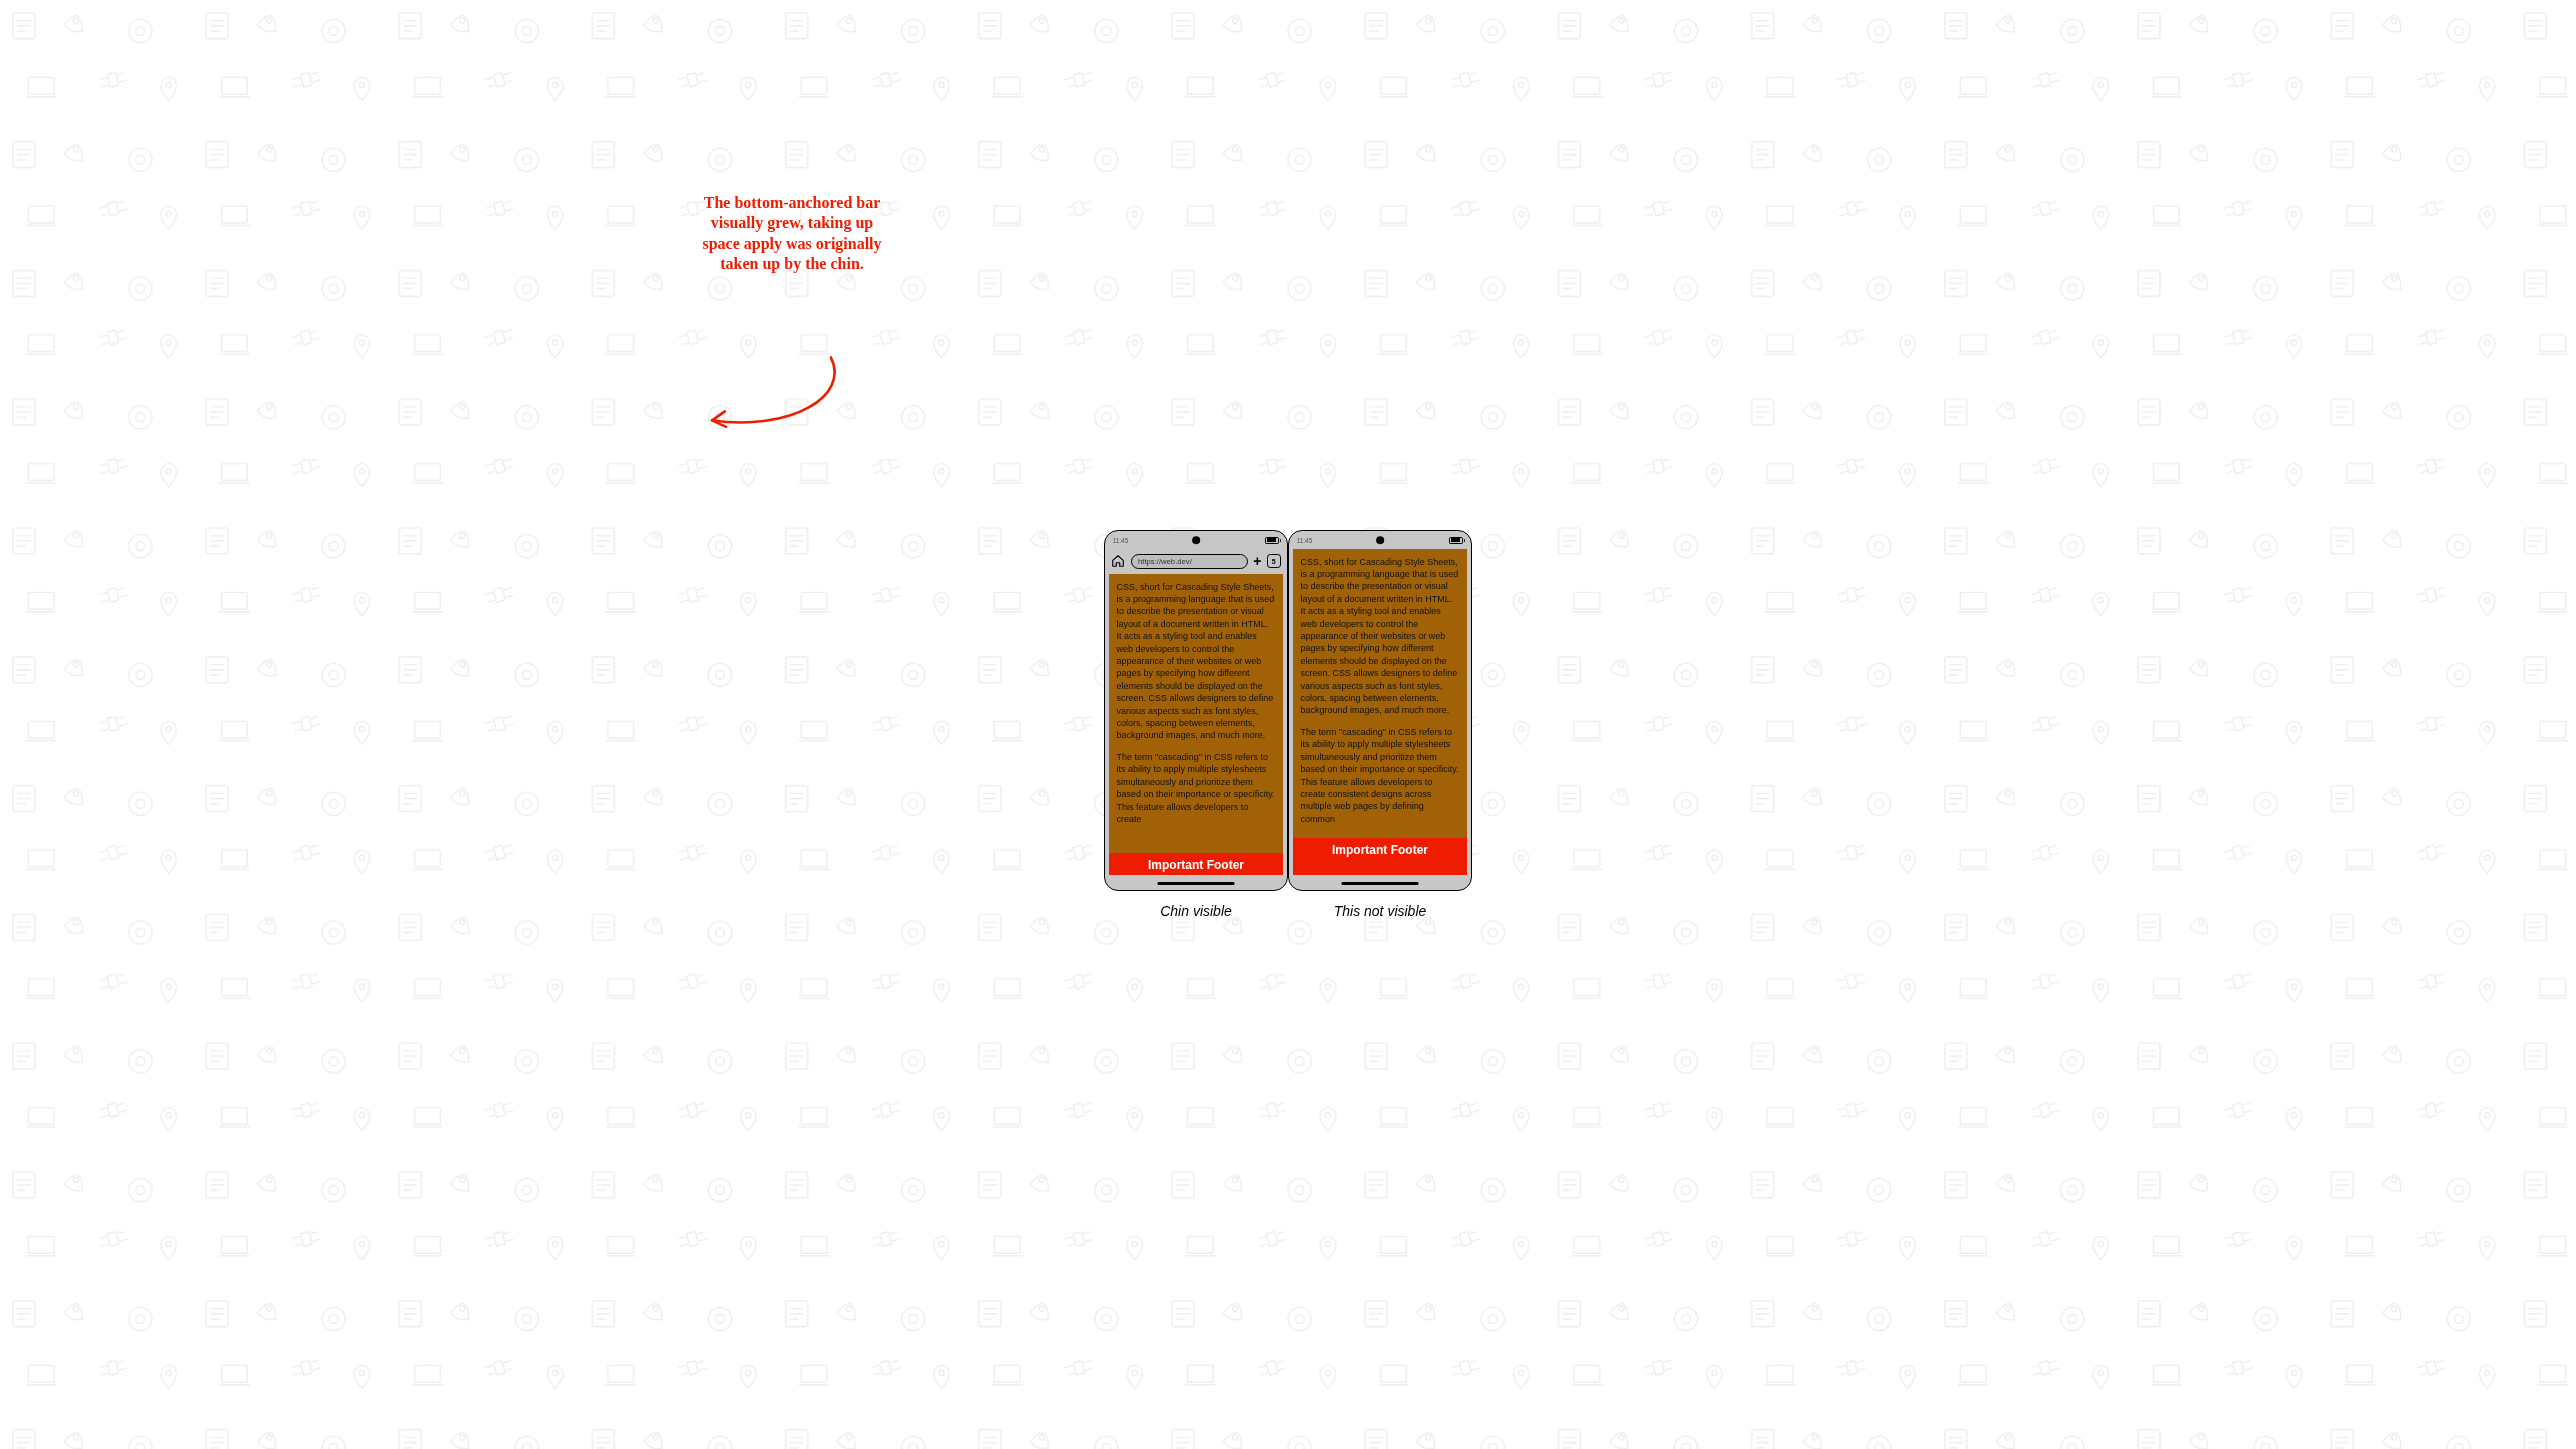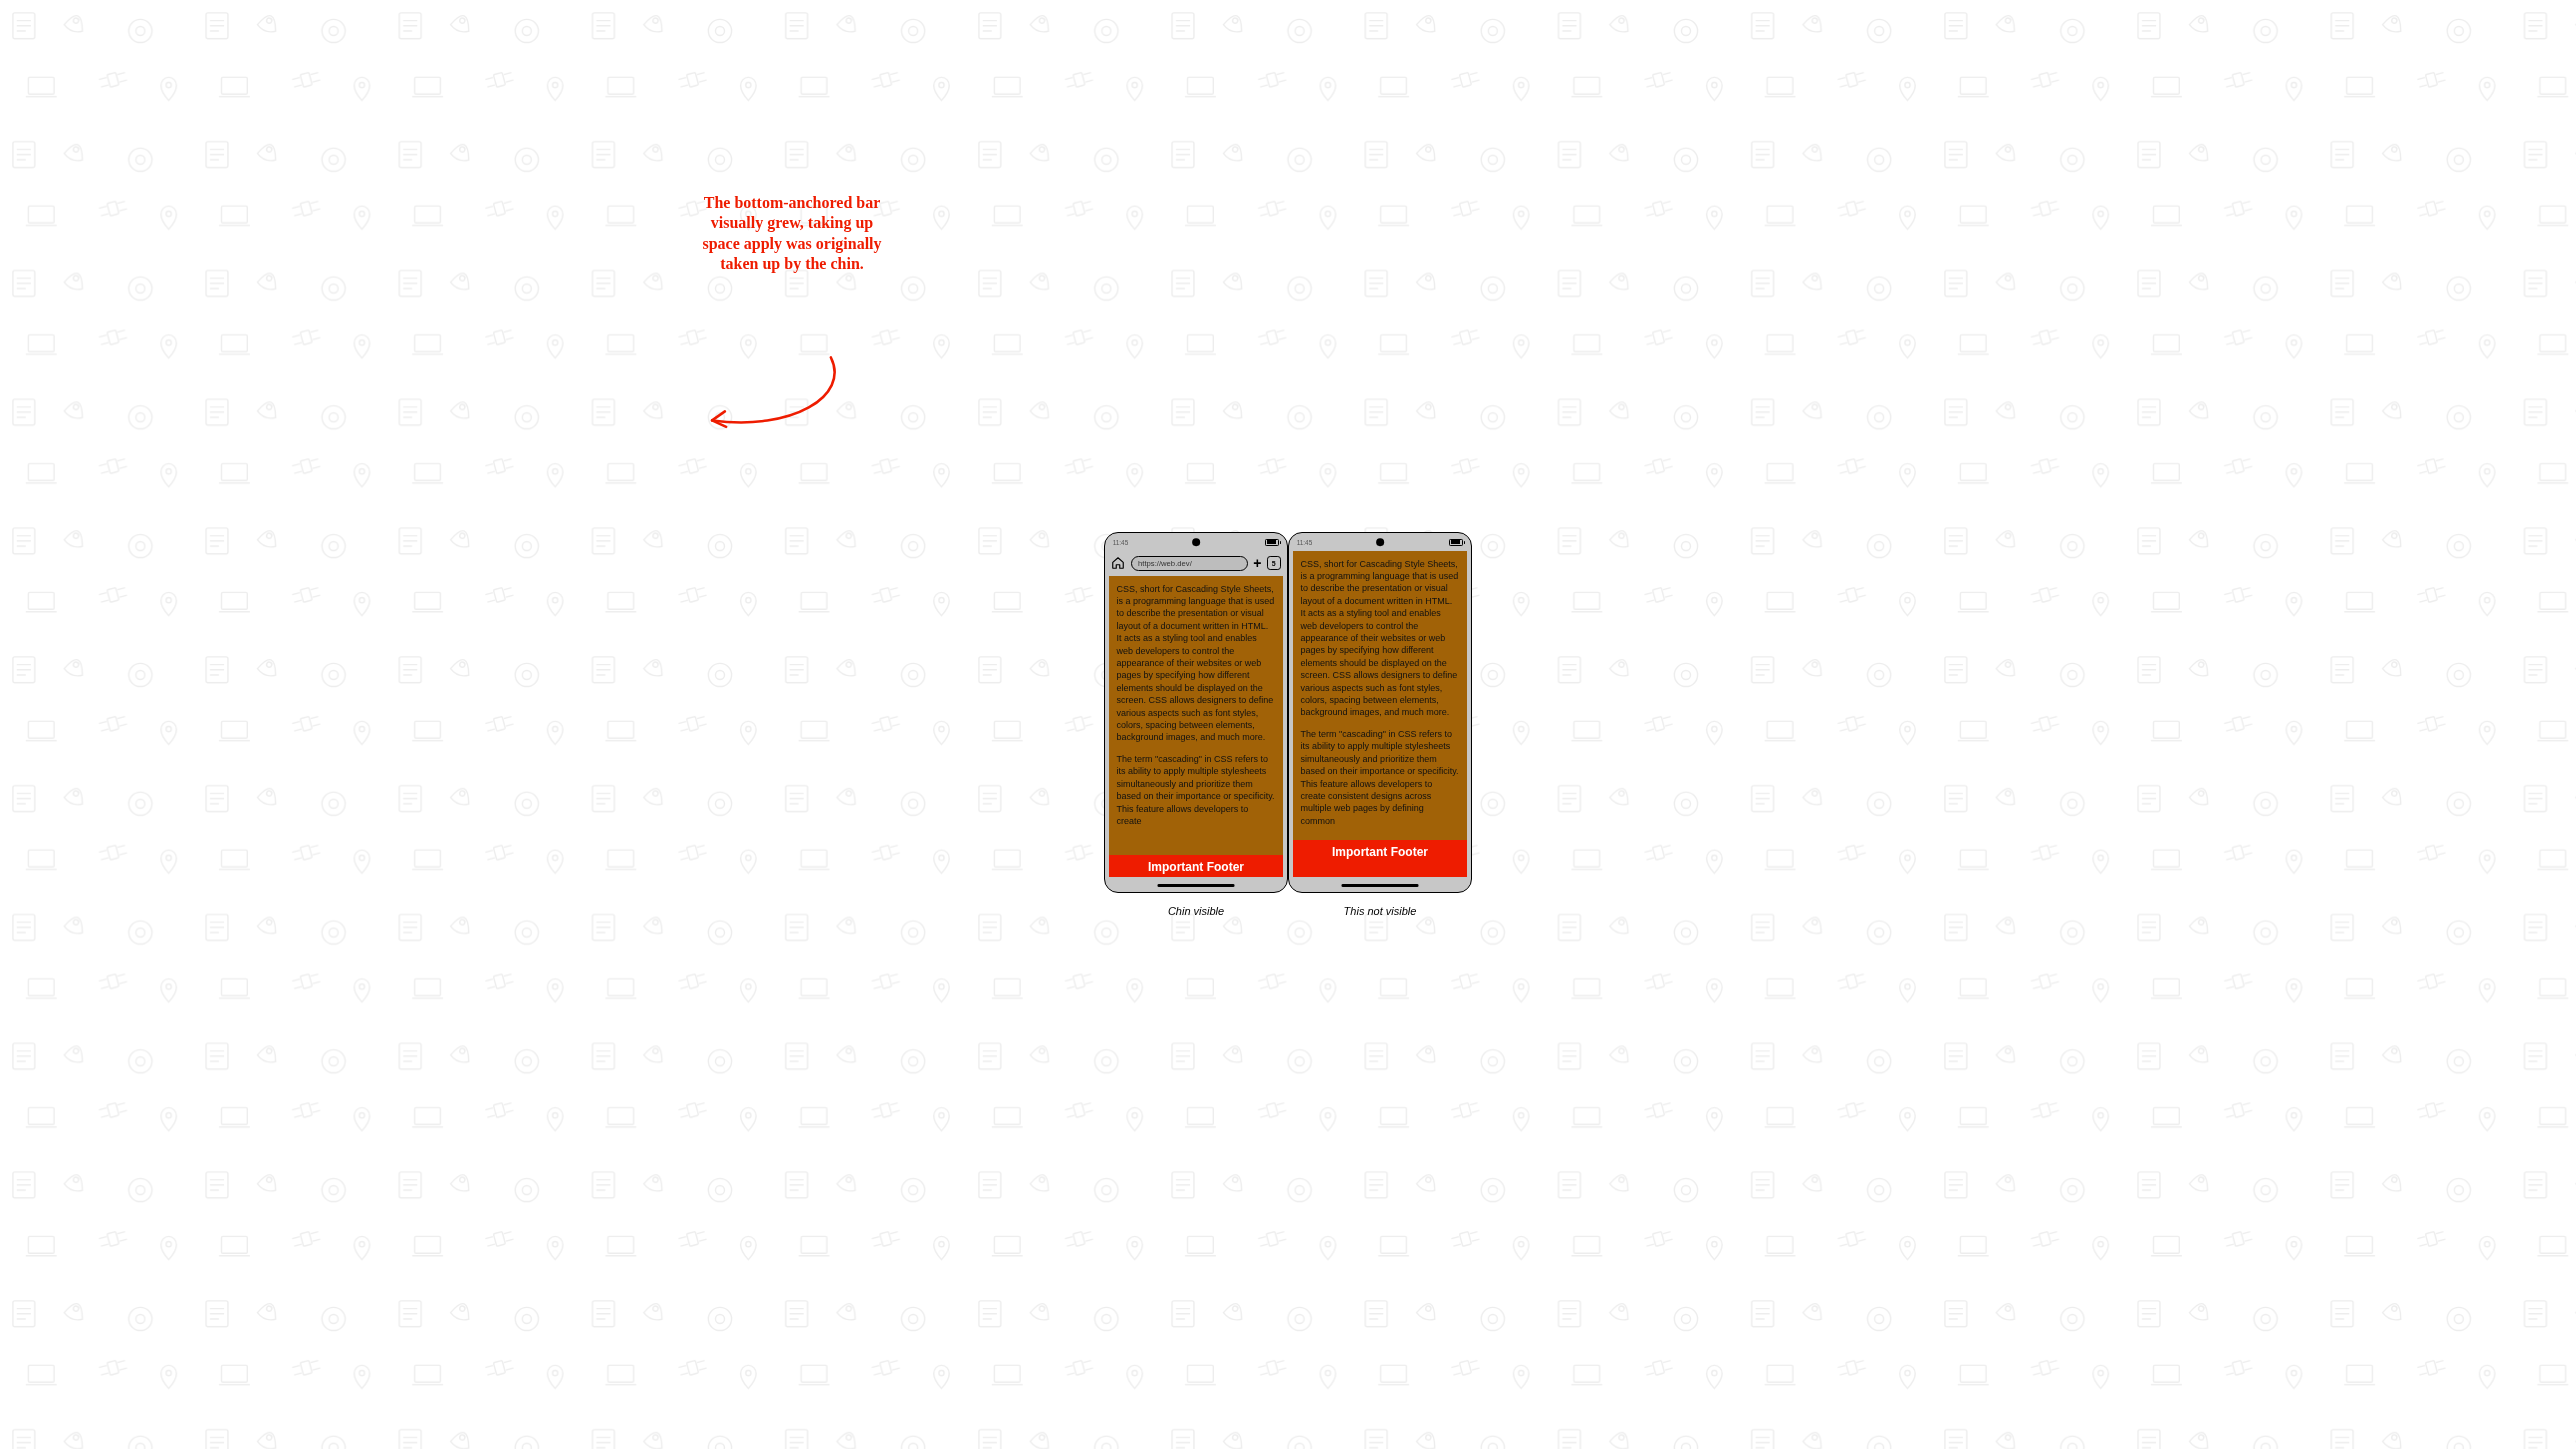--- a/index.html
+++ b/index.html
@@ -28,21 +28,21 @@
 
   .phone-col {
     display: flex;
     flex-direction: column;
     align-items: center;
     gap: 11.6px;
   }
 
   .caption {
     font-style: italic;
-    font-size: 11px;
+    font-size: 14px;
     color: #000;
   }
 
   .phone {
     width: 184px;
     height: 361px;
     border: 1.9px solid #000;
     border-radius: 14px;
     background: #c7c7c7;
     position: relative;

